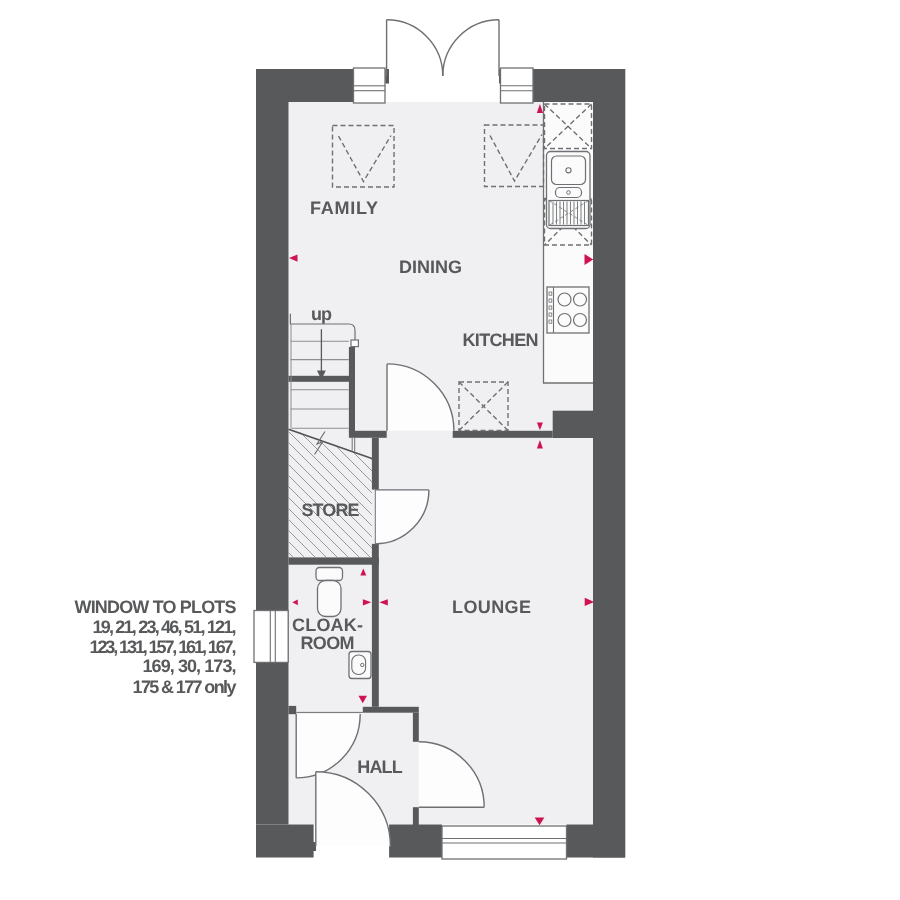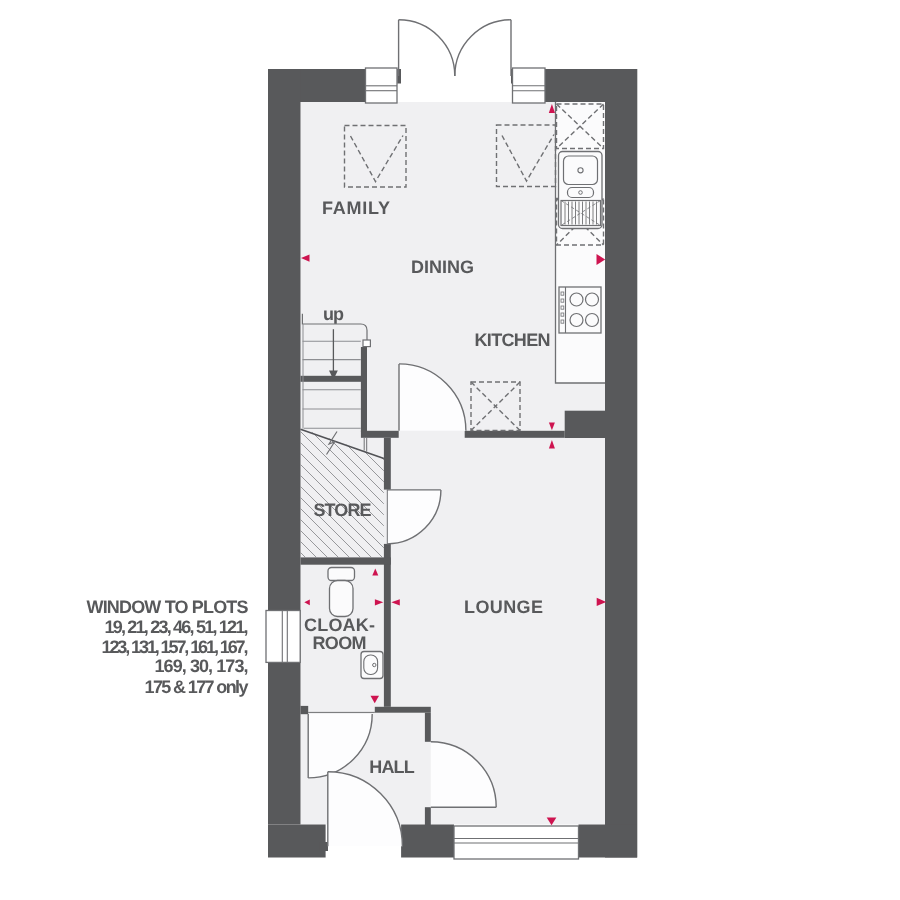--- a/index.html
+++ b/index.html
@@ -1,16 +1,16 @@
 <!DOCTYPE html>
 <html><head>
 <meta charset="utf-8">
 <style>
   html,body{margin:0;padding:0;background:#fff;-webkit-font-smoothing:antialiased;}
-  .wrap{width:773px;height:900px;position:relative;font-family:"Liberation Sans",sans-serif;transform:translateZ(0);padding-left:12px;}
+  .wrap{width:773px;height:900px;position:relative;font-family:"Liberation Sans",sans-serif;transform:translateZ(0);}
   text{font-family:"Liberation Sans",sans-serif;font-weight:bold;fill:#58595b;text-rendering:geometricPrecision;}
 </style>
 </head>
 <body>
 <div class="wrap">
 <svg width="900" height="900" viewBox="0 0 900 900">
 <defs>
   <pattern id="hatch" width="11" height="11" patternUnits="userSpaceOnUse">
     <line x1="-2" y1="-2" x2="13" y2="13" stroke="#97989b" stroke-width="1"></line>
   </pattern>

